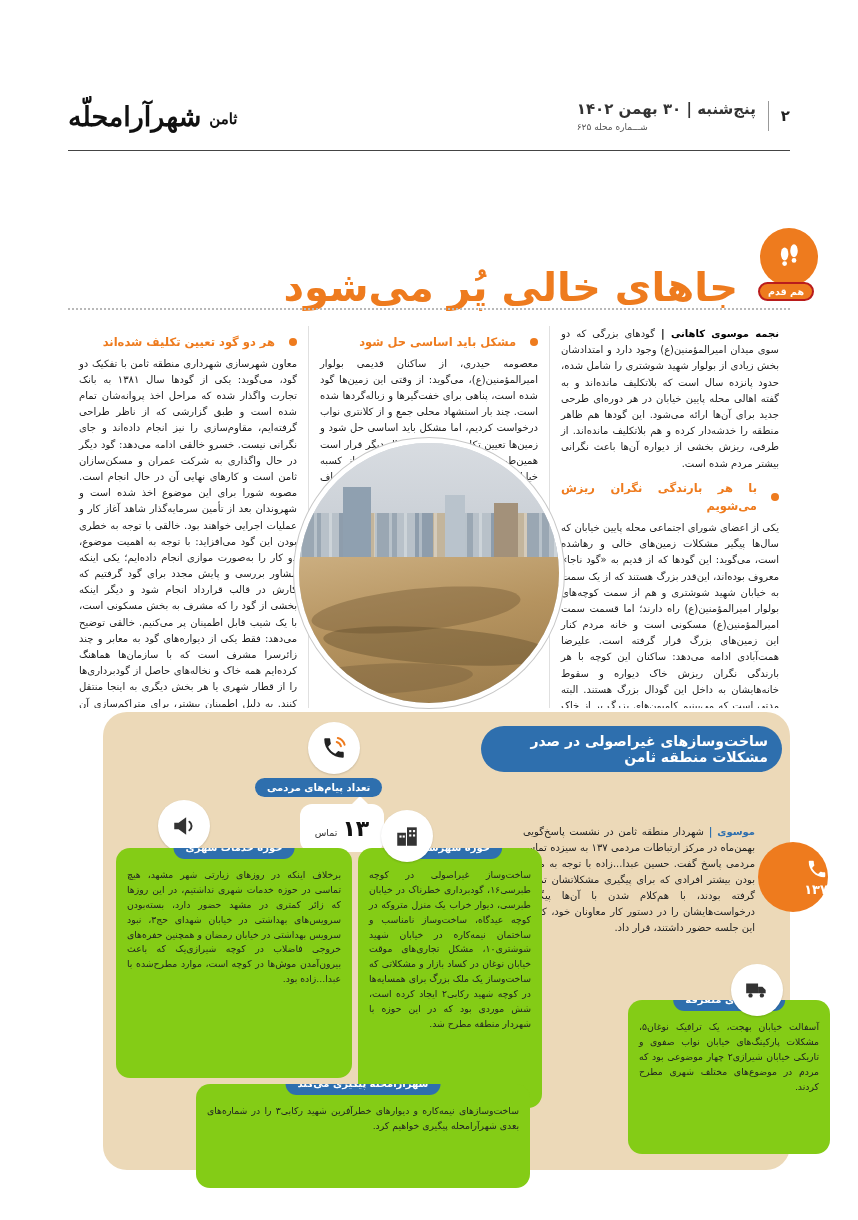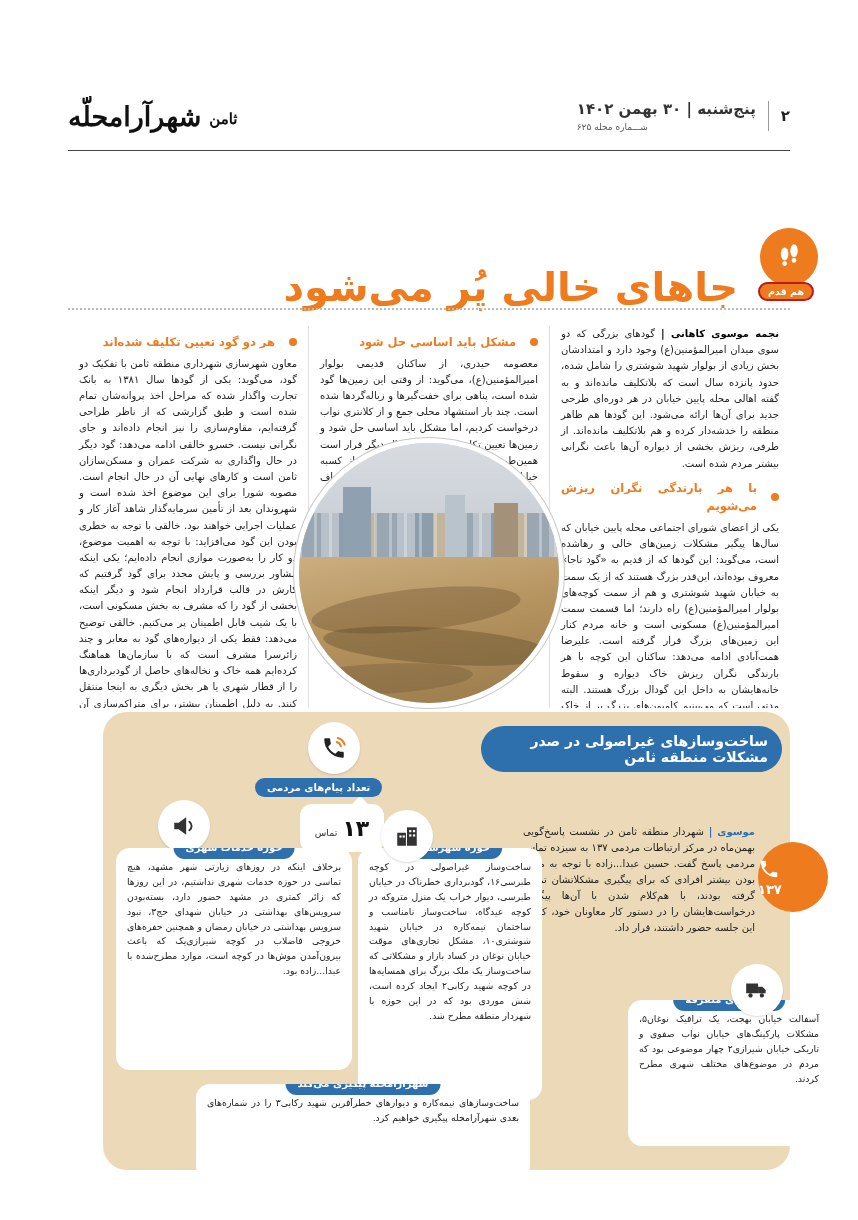--- a/index.html
+++ b/index.html
@@ -74,28 +74,28 @@
   .ic-truck{left:628px;top:252px;z-index:3;}
   .msg-label{position:absolute;left:152px;top:66px;background:var(--blue,#2e6fae);color:#fff;
           font-size:10px;font-weight:bold;padding:4px 12px;border-radius:13px;white-space:nowrap;z-index:2;}
   .count-bubble{position:absolute;left:197px;top:92px;width:84px;height:48px;background:#fff;
           border-radius:12px;display:flex;align-items:center;justify-content:center;gap:5px;}
   .count-bubble::after{content:"";position:absolute;top:-8px;right:16px;border:8px solid transparent;
           border-bottom-color:#fff;border-top:0;}
   .count-num{font-size:22px;font-weight:bold;color:#111;}
   .count-unit{font-size:9.5px;color:#333;padding-top:8px;}
   .hotline{position:absolute;left:655px;top:130px;width:70px;height:70px;border-radius:50%;
-          background:var(--orange,#ee7b1e);display:flex;flex-direction:column;align-items:flex-end;
+          background:var(--orange,#ee7b1e);display:flex;flex-direction:column;align-items:flex-start;
           justify-content:center;gap:2px;}
   .hotline svg{width:22px;height:22px;fill:#fff;}
   .hotline .num{color:#fff;font-size:13px;font-weight:bold;}
   .intro{position:absolute;left:420px;top:112px;width:232px;font-size:10px;line-height:1.6;
           text-align:justify;color:#222;}
   .intro-author{font-weight:bold;color:var(--blue,#2e6fae);}
-  .bubble{position:absolute;background:#ffffff;border-radius:14px;padding:12px 11px 10px;
+  .bubble{position:absolute;background:#84cc16;border-radius:14px;padding:20px 11px 10px;
           font-size:9.3px;line-height:1.6;text-align:justify;color:#222;overflow:hidden;}
   .bubble::after{content:"";position:absolute;top:-9px;right:28px;border:9px solid transparent;
           border-bottom-color:#fff;border-top:0;}
   .bubble-title{position:absolute;top:-11px;left:50%;transform:translateX(-50%);
           background:var(--blue,#2e6fae);color:#fff;font-size:10px;font-weight:bold;
           padding:3px 12px;border-radius:12px;white-space:nowrap;z-index:2;}
   .bubble-a{left:13px;top:136px;width:214px;height:200px;}
   .bubble-b{left:255px;top:136px;width:162px;height:230px;}
   .bubble-c{left:525px;top:288px;width:180px;height:124px;}
   .bubble-d{left:93px;top:372px;width:312px;height:74px;}

